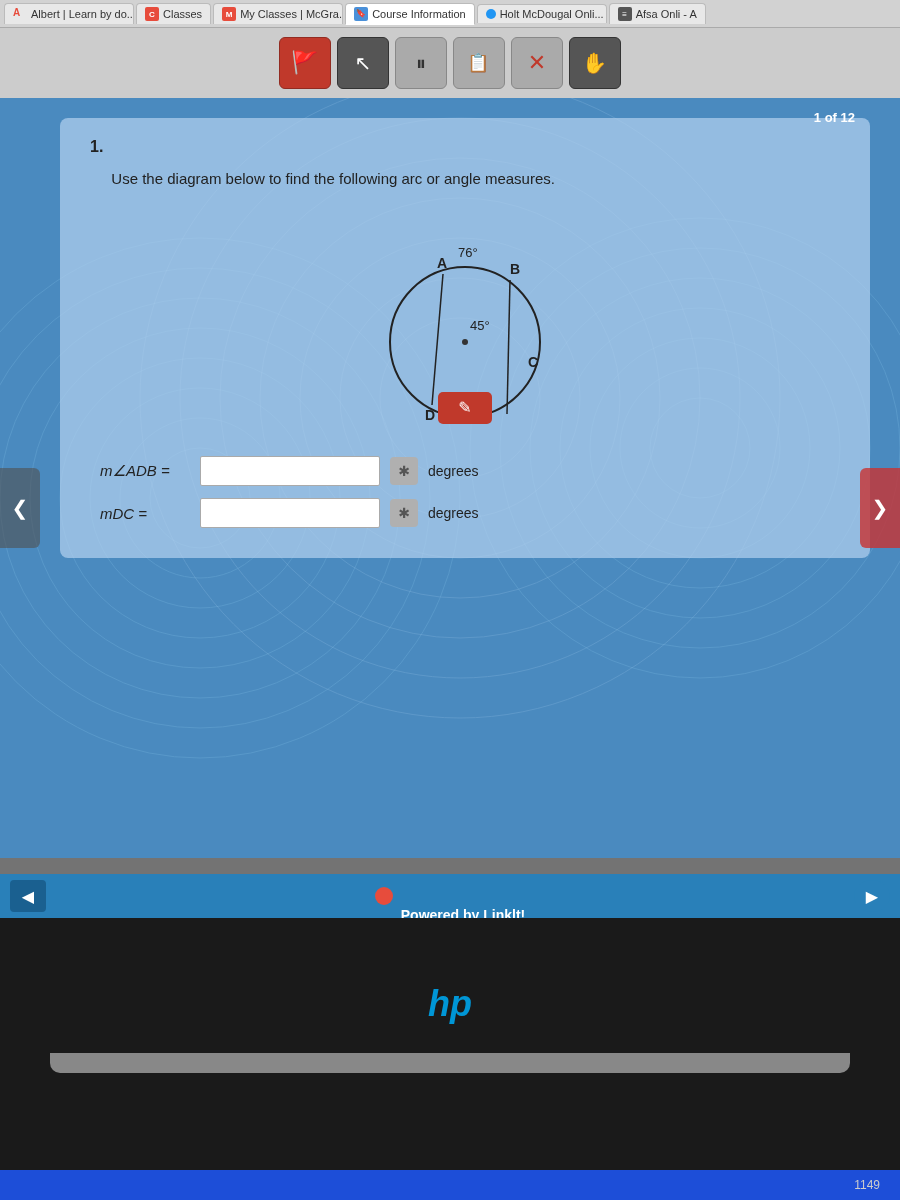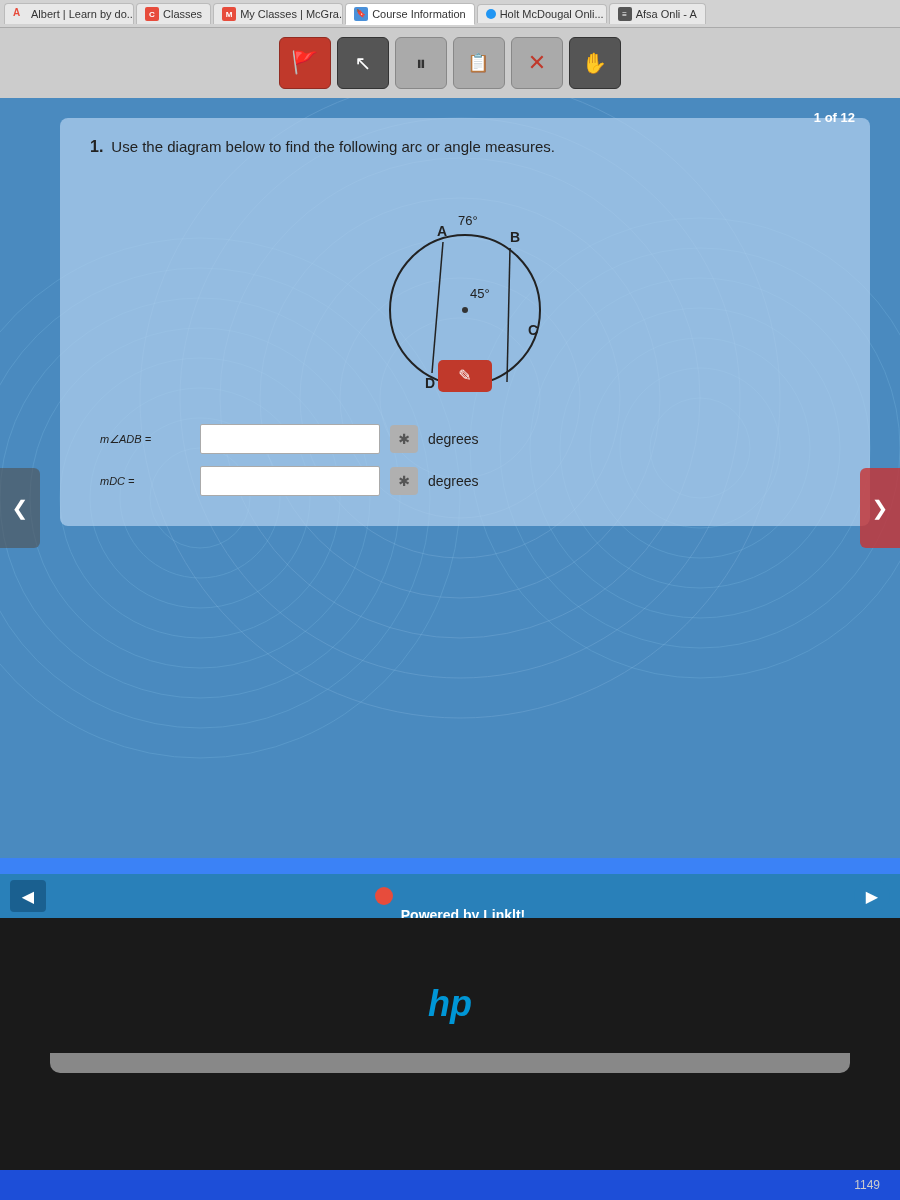--- a/index.html
+++ b/index.html
@@ -81,21 +81,21 @@
       background: #e0e0e0;
     }
     .tool-btn.red { background: #c0392b; border-color: #922b21; }
     .tool-btn.dark { background: #555; border-color: #333; color: white; }
     .tool-btn.gray { background: #aaa; border-color: #888; }
 
     
     .main-content {
       width: 900px;
       height: 820px;
-      background: #3b82f6;
+      background: #737373;
       position: relative;
       overflow: hidden;
     }
 
     
     .bg-circles {
       position: absolute;
       top: 0; left: 0; right: 0; bottom: 0;
       pointer-events: none;
     }
@@ -124,20 +124,21 @@
       font-size: 16px;
       font-weight: bold;
       color: #222;
       margin-bottom: 8px;
     }
 
     .question-text {
       font-size: 15px;
       color: #222;
       margin-bottom: 20px;
+      margin-top: 32px;
     }
 
     
     .diagram-area {
       display: flex;
       justify-content: center;
       margin-bottom: 20px;
     }
 
     
@@ -149,21 +150,21 @@
     }
     .answer-row {
       display: flex;
       align-items: center;
       gap: 10px;
       font-size: 15px;
       color: #222;
     }
     .answer-label {
       min-width: 90px;
-      font-size: 11px;
+      font-size: 15px;
       color: #222;
       font-style: italic;
     }
     .answer-input {
       width: 180px;
       height: 30px;
       background: white;
       border: 1px solid #aaa;
       border-radius: 2px;
       padding: 0 6px;

